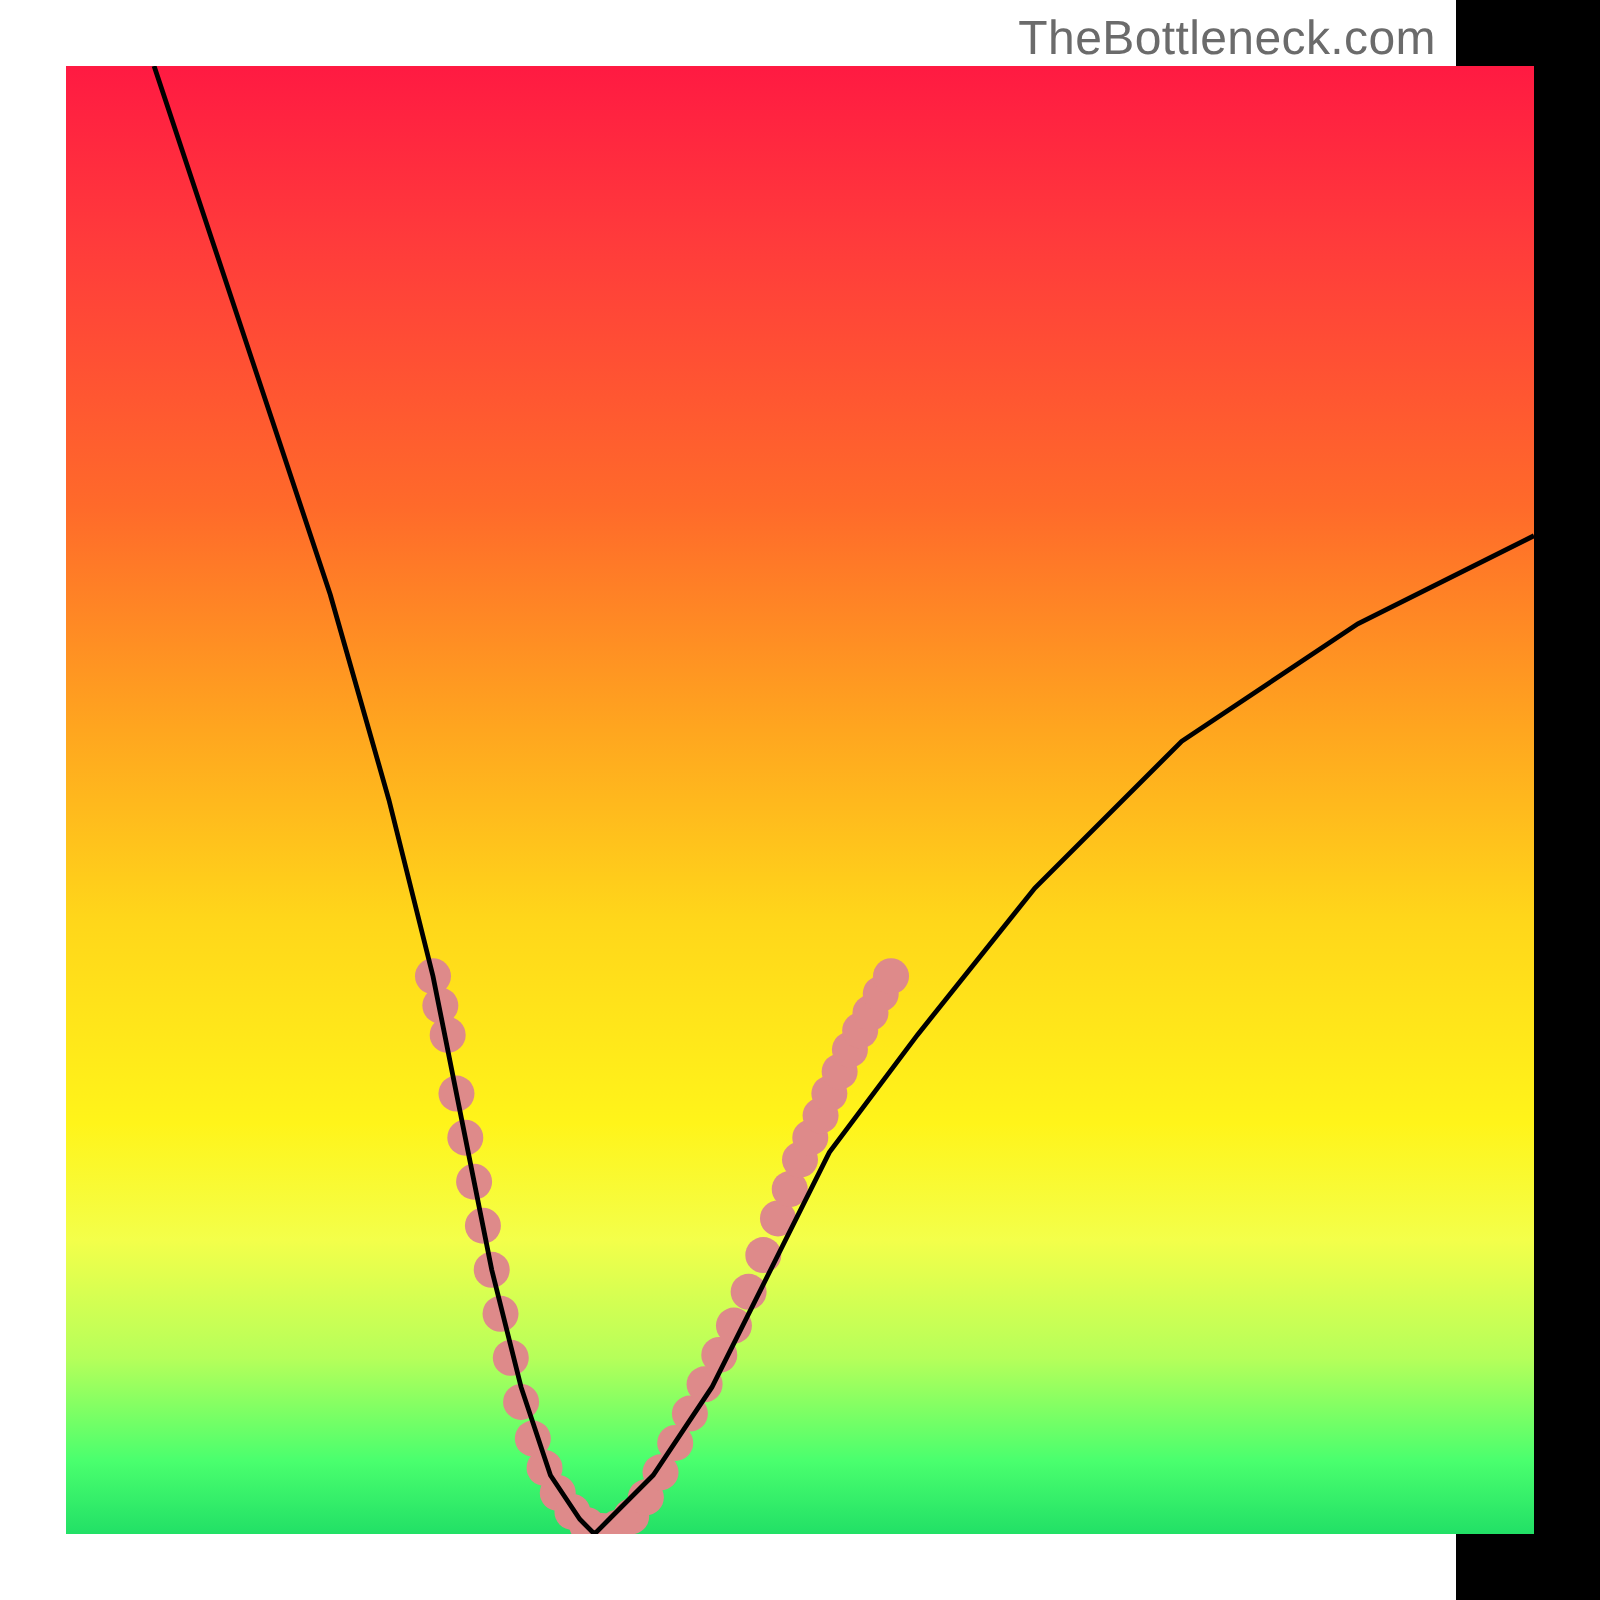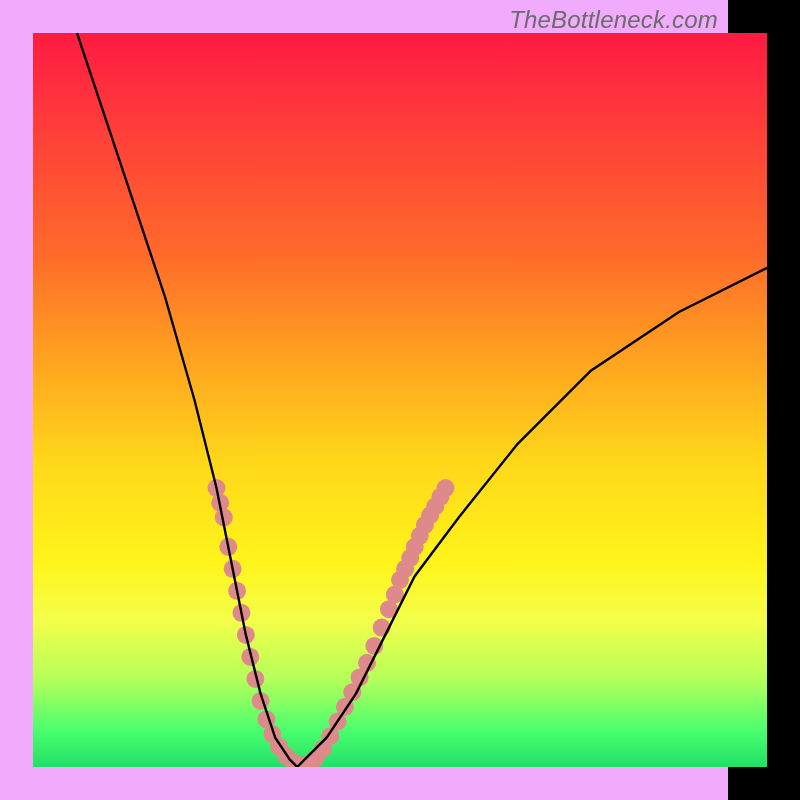--- a/index.html
+++ b/index.html
@@ -10,22 +10,21 @@
     overflow: hidden;
     background: #000;
     font-family: Arial, Helvetica, sans-serif;
   }
   .frame {
     position: absolute;
     left: 0;
     top: 0;
     width: 728px;
     height: 800px;
-    background: #f0abfc;
-    font-style: italic;
+    background: #ffffff;
   }
   .plot-area {
     position: absolute;
     left: 33px;
     top: 33px;
     width: 734px;
     height: 734px;
     
     background: linear-gradient(
       to bottom,

